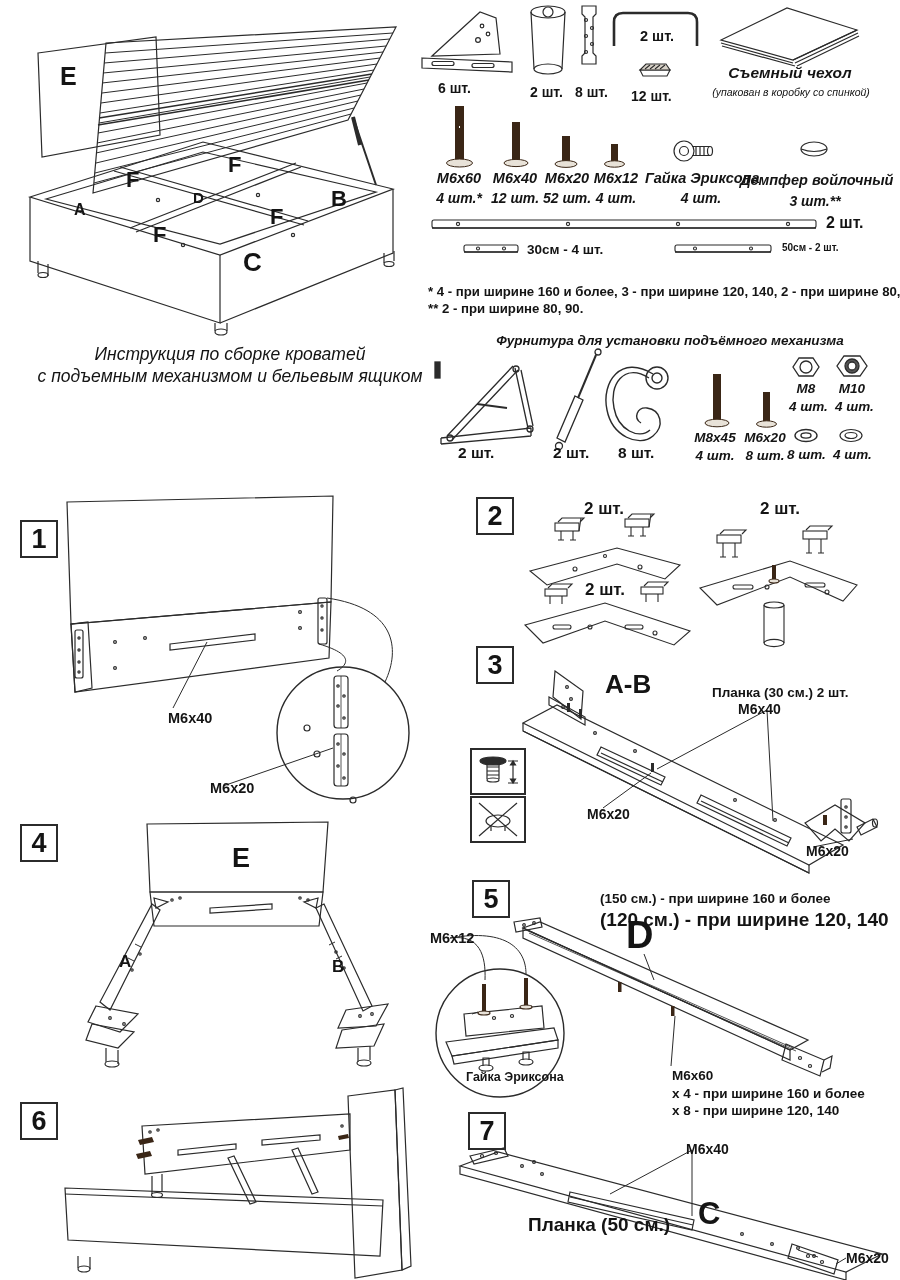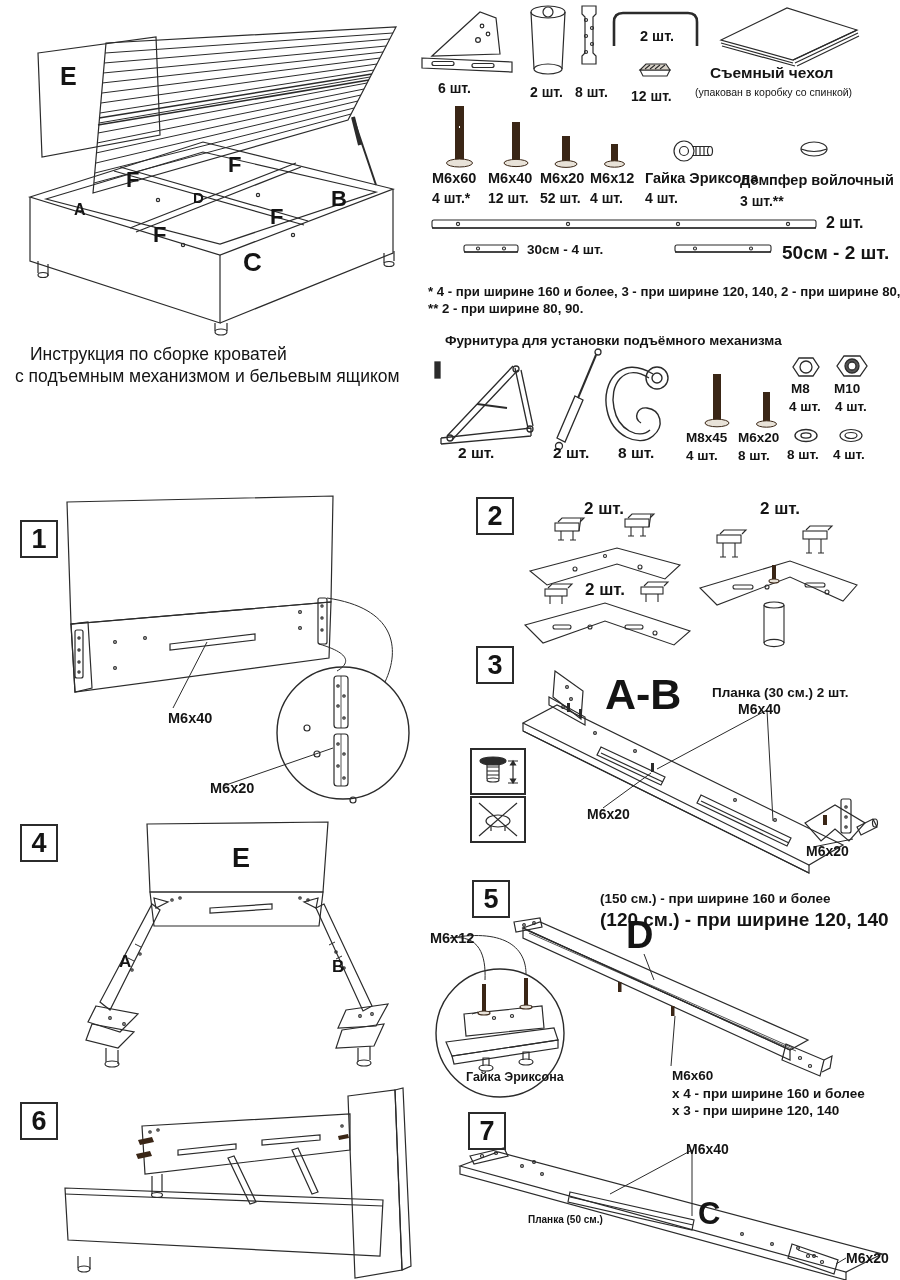--- a/index.html
+++ b/index.html
@@ -1,19 +1,19 @@
 <!DOCTYPE html>
 <html><head>
 <meta charset="utf-8">
 <style>
   html,body{margin:0;padding:0;background:#fff;}
   #canvas{position:relative;width:900px;height:1280px;background:#fff;overflow:hidden;
           font-family:"Liberation Sans",sans-serif;color:#141414;}
   .lbl{position:absolute;font-weight:700;color:#141414;white-space:nowrap;line-height:1.15;}
-  .ctr{}
+  .ctr{text-align:center;font-style:italic;}
   .rt{text-align:left;}
   .rg{font-weight:400;}
   svg.draw{position:absolute;overflow:visible;}
   .step-num{position:absolute;width:34px;height:34px;border:2px solid #2b2b2b;background:#fff;
             display:flex;align-items:center;justify-content:center;
             font-size:27px;font-weight:700;color:#141414;}
   .icon-box{position:absolute;width:52px;height:43px;border:2px solid #2b2b2b;background:#fff;
             display:flex;align-items:center;justify-content:center;}
 </style>
 </head>
@@ -184,21 +184,21 @@
   </svg>
   <div class="lbl" style="left:527px;top:242px;font-size:13.5px">30см - 4 шт.</div>
   <svg class="draw" style="left:673px;top:243px" width="100" height="13" viewBox="0 0 100 13">
     <g stroke="#2b2b2b" fill="none" stroke-width="1.1">
       <rect x="2" y="2" width="96" height="7" rx="2"></rect>
         <line x1="2" y1="9" x2="98" y2="9" stroke-width="1.4"></line>
       <circle cx="22" cy="5.5" r="1.5"></circle>
         <circle cx="78" cy="5.5" r="1.5"></circle>
     </g>
   </svg>
-  <div class="lbl" style="left:782px;top:242px;font-size:19px">50см - 2 шт.</div>
+  <div class="lbl" style="left:782px;top:242px;font-size:10px">50см - 2 шт.</div>
   <div class="lbl" style="left:428px;top:284px;font-size:13.2px">* 4 - при ширине 160 и более, 3 - при ширине 120, 140, 2 - при ширине 80, 90.</div>
   <div class="lbl" style="left:428px;top:301px;font-size:13.2px">** 2 - при ширине 80, 90.</div>
 
   <div class="lbl ctr" style="left:445px;top:333px;width:450px;font-size:13.5px">Фурнитура для установки подъёмного механизма</div>
   <svg class="draw" style="left:433px;top:352px" width="120" height="100" viewBox="0 0 120 100">
     <g stroke="#2b2b2b" fill="none" stroke-width="1.3">
       <rect x="2" y="10" width="5" height="16" fill="#2b2b2b"></rect>
       <path d="M8,86 L98,76 M8,92 L98,84 M8,86 v6 M98,76 v8"></path>
       <path d="M14,84 L80,14 M19,88 L85,18"></path>
       <path d="M82,16 L95,76 M88,18 L100,74"></path>
@@ -434,21 +434,21 @@
       <polygon points="352,172 368,164 372,172 356,180"></polygon>
         <ellipse cx="370" cy="168" rx="2.5" ry="4"></ellipse>
       <rect x="318" y="160" width="4" height="10" fill="#3a2616" stroke="none"></rect>
       <line x1="348" y1="184" x2="308" y2="192" stroke-width="1"></line>
       <circle cx="90" cy="78" r="1.4"></circle>
         <circle cx="130" cy="96" r="1.4"></circle>
         <circle cx="230" cy="145" r="1.4"></circle>
         <circle cx="270" cy="165" r="1.4"></circle>
     </g>
   </svg>
-  <div class="lbl" style="left:605px;top:670px;font-size:43px">A-B</div>
+  <div class="lbl" style="left:605px;top:670px;font-size:26px">A-B</div>
   <div class="lbl" style="left:712px;top:685px;font-size:13.5px">Планка (30 см.)  2 шт.</div>
   <div class="lbl" style="left:738px;top:701px;font-size:14px">M6x40</div>
   <div class="lbl" style="left:587px;top:806px;font-size:14px">M6x20</div>
   <div class="lbl" style="left:806px;top:843px;font-size:14px">M6x20</div>
 
   <div class="step-num" style="left:20px;top:824px">4</div>
   <svg class="draw" style="left:60px;top:818px" width="365" height="275" viewBox="0 0 365 275">
     <g stroke="#2b2b2b" fill="none" stroke-width="1.2">
       <polygon points="87,6 268,4 263,74 90,74"></polygon>
       <polygon points="90,74 263,74 259,108 94,108"></polygon>
@@ -526,21 +526,21 @@
       <path d="M22,20 C80,10 98,32 98,56" stroke-width="1"></path>
     </g>
   </svg>
   <div class="lbl rt" style="left:600px;top:891px;width:246px;font-size:13.5px">(150 см.) - при ширине 160 и более</div>
   <div class="lbl rt" style="left:600px;top:909px;width:246px;font-size:19px">(120 см.) - при ширине 120, 140</div>
   <div class="lbl" style="left:626px;top:914px;font-size:38px">D</div>
   <div class="lbl" style="left:430px;top:930px;font-size:14.5px">M6x12</div>
   <div class="lbl" style="left:466px;top:1070px;font-size:12.5px">Гайка Эриксона</div>
   <div class="lbl" style="left:672px;top:1068px;font-size:13.5px">M6x60</div>
   <div class="lbl" style="left:672px;top:1086px;font-size:13.5px">х 4 - при ширине 160 и более</div>
-  <div class="lbl" style="left:672px;top:1103px;font-size:13.5px">х 3 - при ширине 120, 140</div>
+  <div class="lbl" style="left:672px;top:1103px;font-size:13.5px">х 8 - при ширине 120, 140</div>
 
   <div class="step-num" style="left:20px;top:1102px">6</div>
   <svg class="draw" style="left:50px;top:1088px" width="370" height="192" viewBox="0 0 370 192">
     <g stroke="#2b2b2b" fill="none" stroke-width="1.2">
 
       <polygon points="298,8 345,2 352,182 305,190"></polygon>
       <polygon points="345,2 353,0 361,178 352,182"></polygon>
 
       <polygon points="92,38 300,26 300,62 95,86"></polygon>
       <polygon points="128,62 186,56 186,61 128,67"></polygon>
@@ -587,17 +587,17 @@
         <circle cx="372" cy="134" r="1.4"></circle>
 
       <polygon points="350,122 396,138 392,152 346,136"></polygon>
       <circle cx="366" cy="134" r="1.5"></circle>
         <circle cx="380" cy="140" r="1.5"></circle>
       <path d="M356,128 l20,7" stroke-width="1"></path>
       <line x1="394" y1="142" x2="404" y2="136" stroke-width="1"></line>
     </g>
   </svg>
   <div class="lbl" style="left:686px;top:1141px;font-size:14px">M6x40</div>
-  <div class="lbl" style="left:528px;top:1214px;font-size:10px">Планка (50 см.)</div>
+  <div class="lbl" style="left:528px;top:1214px;font-size:19px">Планка (50 см.)</div>
   <div class="lbl" style="left:698px;top:1196px;font-size:31px">C</div>
   <div class="lbl" style="left:846px;top:1250px;font-size:14px">M6x20</div>
 
 </div>
 
 </body></html>

